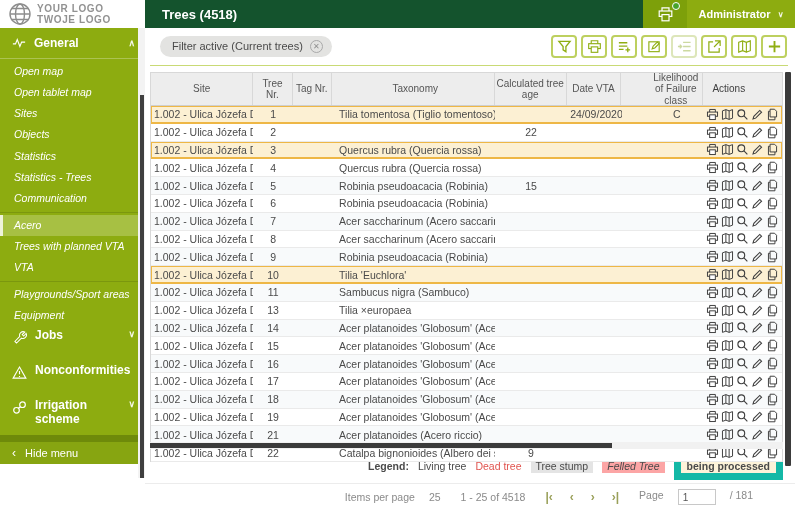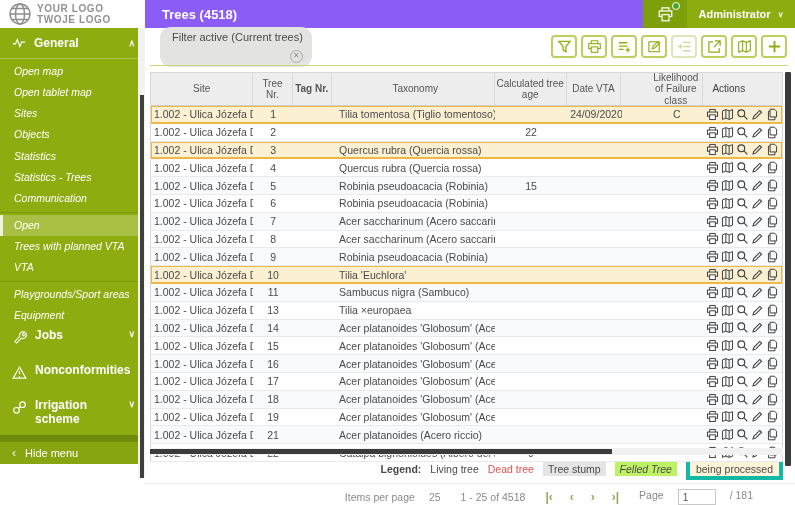--- a/index.html
+++ b/index.html
@@ -24,66 +24,66 @@
   .section-row { display:flex; align-items:flex-start; padding:8px 10px 8px 12px; color:#fff; font-weight:bold; font-size:12px; gap:8px; }
   .section-row svg { width:15px; height:15px; flex-shrink:0; margin-top:1px; }
   .section-row .lbl { flex:1; line-height:1.15; }
   .hide-menu { height:29px; background:#87a511; border-top:7px solid #6e8a0a; display:flex; align-items:center; gap:9px; color:#fff; font-size:11px; padding-left:12px; flex-shrink:0; }
   .hide-menu .arr { font-size:12px; }
   .sb-track { position:absolute; right:0; top:28px; width:7px; height:450px; background:#f3f3f3; }
   .sb-thumb { position:absolute; right:1px; top:67px; width:4px; height:383px; background:#3f3f3f; }
 
   
   .main { flex:1; display:flex; flex-direction:column; min-width:0; background:#fff; }
-  .topbar { height:28px; background:#8b5cf6; display:flex; align-items:center; flex-shrink:0; }
+  .topbar { height:28px; background:#14532d; display:flex; align-items:center; flex-shrink:0; }
   .topbar-title { flex:1; color:#fff; font-size:13px; font-weight:bold; padding-left:17px; }
   .print-btn { width:44px; height:28px; background:#7da00a; display:flex; align-items:center; justify-content:center; position:relative; border:none; cursor:pointer; color:#fff; }
   .print-btn svg { width:17px; height:17px; }
   .print-dot { position:absolute; top:2px; right:7px; width:8px; height:8px; border-radius:50%; background:#46a32a; border:1.5px solid #fff; }
   .admin-btn { width:108px; height:28px; background:#8dac10; border:none; color:#fff; font-weight:bold; font-size:11px; display:flex; align-items:center; justify-content:center; gap:7px; cursor:pointer; font-family:inherit; }
   .admin-btn .chev { font-size:8px; }
 
   .filter-bar { height:37px; display:flex; align-items:center; padding:0 8px 0 15px; flex-shrink:0; }
-  .chip { display:inline-flex; align-items:flex-end; gap:7px; background:#e3e3e1; border-radius:11px; padding:4px 9px 4px 12px; font-size:11px; color:#4a4a4a; border:none; cursor:pointer; font-family:inherit;flex-direction:column; }
+  .chip { display:inline-flex; align-items:flex-start; gap:7px; background:#e3e3e1; border-radius:11px; padding:4px 9px 4px 12px; font-size:11px; color:#4a4a4a; border:none; cursor:pointer; font-family:inherit; }
   .chip-x { width:13px; height:13px; border:1px solid #a9a9a9; border-radius:50%; color:#8f8f8f; font-size:8px; display:flex; align-items:center; justify-content:center; line-height:1; }
   .toolbar { margin-left:auto; display:flex; gap:4px; }
   .tb-btn { width:26px; height:23px; border:2px solid #bdd05f; border-radius:4px; background:#fff; color:#8fae12; display:flex; align-items:center; justify-content:center; cursor:pointer; padding:0; }
   .tb-btn svg { width:15px; height:15px; }
   .tb-btn.disabled { border-color:#dde6ba; color:#ccd9a0; }
   .green-line { height:1px; background:#c9da75; margin:0 7px 0 5px; flex-shrink:0; }
 
   .table-zone { flex:1; padding:6px 12px 0 5px; position:relative; min-height:0; }
   .grid { border:1px solid #d8d8d8; border-bottom:none; }
   .thead { display:flex; background:#ededed; height:33px; border-bottom:1px solid #cfcfcf; color:#555; }
   .th { display:flex; align-items:center; justify-content:center; text-align:center; font-size:10px; line-height:1.12; border-right:1px solid #d8d8d8; padding:1px 2px; cursor:pointer; }
   .th:last-child { justify-content:flex-start; padding-left:9px; border-right:none; }
   .tr { display:flex; height:17.8px; align-items:center; font-size:10.5px; color:#4a4a4a; border-bottom:1px solid #eaeaea; background:#fff; cursor:pointer; }
   .tr.alt { background:#f8fafb; }
   .tr.hl { background:#fcf0d3; box-shadow: inset 0 0 0 1px #eeb746; border-bottom:1px solid #eeb746; }
   .td { padding:0 3px; white-space:nowrap; overflow:hidden; }
   .c0 { width:17%; text-align:center; }
   .c1 { width:6.5%; text-align:center; }
-  .c2 { width:6.5%; text-align:right;font-weight:bold; }
+  .c2 { width:6.5%; text-align:right; }
   .c3 { width:27%; text-align:left; padding-left:7px; }
   .c4 { width:12%; text-align:center; }
   .c5 { width:9%; text-align:center; }
   .c6 { width:9%; text-align:center;margin-left:28px; }
   .c7 { width:13%; display:flex; justify-content:center; gap:2px; color:#3e3e3e; }
   .act { width:13px; height:13px; display:inline-flex; cursor:pointer; }
   .act svg { width:13px; height:13px; }
   .v-scroll { position:absolute; right:4px; top:6px; width:6px; height:394px; background:#3b3b3b; border-radius:1px; }
   .h-scroll { height:7px; margin:1px 12px 0 5px; background:#f1f1f1; position:relative; flex-shrink:0; }
   .h-thumb { position:absolute; left:0; top:1px; height:5px; width:73%; background:#3b3b3b; }
 
   .legend-row { display:flex; justify-content:flex-end; align-items:center; gap:9px; padding:3px 12px 3px 0; font-size:10.5px; color:#4a4a4a; border-bottom:1px solid #ececec; flex-shrink:0; }
   .lg-label { font-weight:bold; }
   .lg-dead { color:#e0544f; }
   .lg-stump { background:#e4e4e4; padding:1px 5px; }
-  .lg-felled { background:#bef264; font-style:italic; padding:1px 5px; }
-  .lg-processing { background:#fdf3d9; border:4px solid #14b8a6; padding:1px 6px; }
+  .lg-felled { background:#fca5a5; font-style:italic; padding:1px 5px; }
+  .lg-processing { background:#fdf3d9; border:7px solid #14b8a6; padding:1px 6px;font-weight:bold; }
 
   .pagination { display:flex; align-items:center; justify-content:flex-end; gap:20px; font-size:10.5px; color:#8a8a8a; padding:5px 42px 0 0; flex-shrink:0; }
   .pg-group { display:flex; align-items:flex-start; gap:14px; }
   .pg-arrows { display:flex; gap:17px; color:#9aa05a; font-size:12px; font-weight:bold; }
   .pg-arrows span { cursor:pointer; }
   .pg-input { width:38px; height:16px; border:1px solid #c8c8c8; font-size:10px; color:#555; padding:1px 4px; font-family:inherit; }
 </style>
 </head>
 <body>
 
@@ -114,21 +114,21 @@
         <div class="group">
           <div class="item">Open map</div>
           <div class="item">Open tablet map</div>
           <div class="item">Sites</div>
           <div class="item">Objects</div>
           <div class="item">Statistics</div>
           <div class="item">Statistics - Trees</div>
           <div class="item">Communication</div>
         </div>
         <div class="group">
-          <div class="item selected">Open</div>
+          <div class="item selected">Acero</div>
           <div class="item">Trees with planned VTA</div>
           <div class="item">VTA</div>
         </div>
         <div class="group">
           <div class="item">Playgrounds/Sport areas</div>
           <div class="item">Equipment</div>
         </div>
       </nav>
 
     <div id="collapsed-sections">

